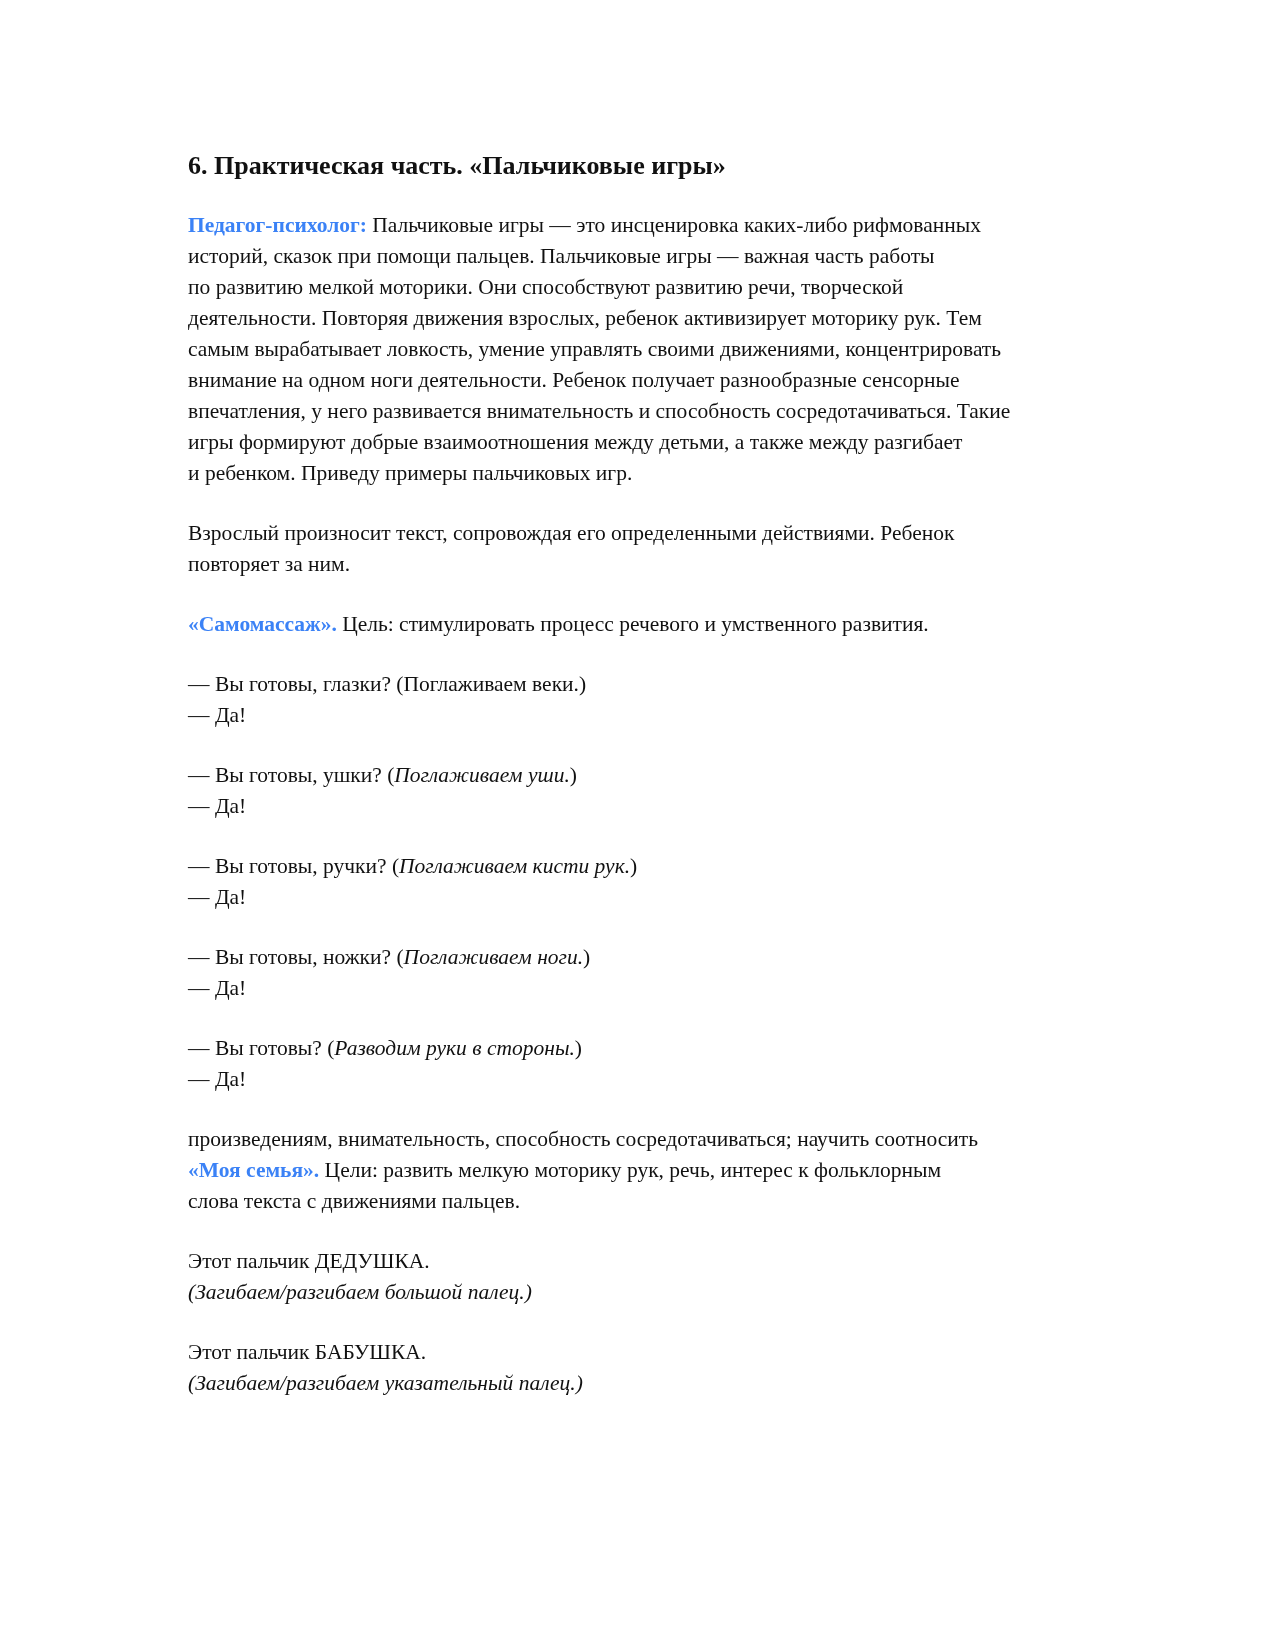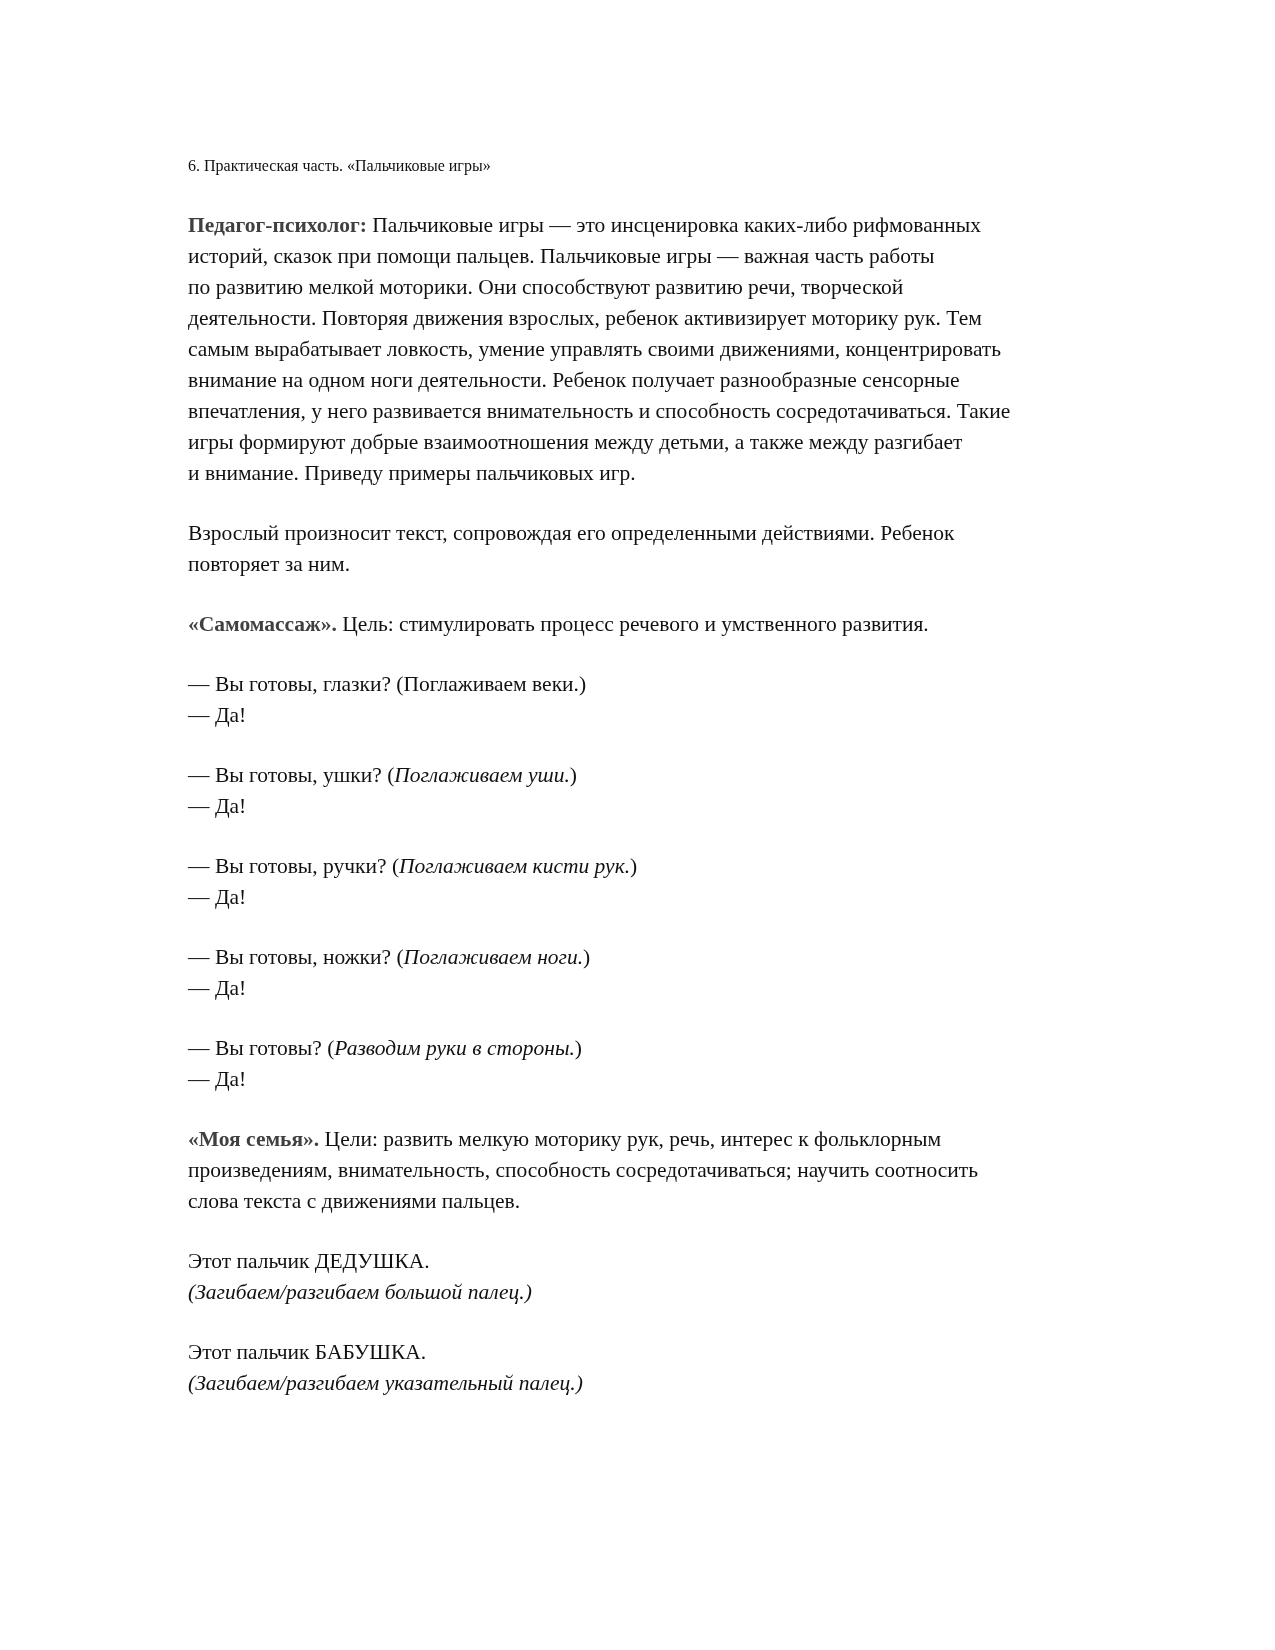--- a/index.html
+++ b/index.html
@@ -17,29 +17,29 @@
   }
   .page {
     position: absolute;
     left: 188px;
     top: 150px;
     width: 900px;
     font-size: 21.5px;
     line-height: 31px;
   }
   .heading {
-    font-weight: normal;
+    font-weight: bold;
     margin: 0 0 29px 0;
-    font-size: 16px;
+    font-size: 26px;
   }
   .para {
     margin: 0 0 29px 0;
   }
   .red {
-    color: #404040;
+    color: #3b82f6;
     font-weight: bold;
   }
   .it {
     font-style: italic;
   }
   .line {
     display: block;
     white-space: nowrap;
   }
   .block {
@@ -55,21 +55,21 @@
 
   <div class="para">
     <span class="line"><span class="red">Педагог-психолог:</span><span> Пальчиковые игры — это инсценировка каких-либо рифмованных</span></span>
     <span class="line">историй, сказок при помощи пальцев. Пальчиковые игры — важная часть работы</span>
     <span class="line">по развитию мелкой моторики. Они способствуют развитию речи, творческой</span>
     <span class="line">деятельности. Повторяя движения взрослых, ребенок активизирует моторику рук. Тем</span>
     <span class="line">самым вырабатывает ловкость, умение управлять своими движениями, концентрировать</span>
     <span class="line">внимание на одном ноги деятельности. Ребенок получает разнообразные сенсорные</span>
     <span class="line">впечатления, у него развивается внимательность и способность сосредотачиваться. Такие</span>
     <span class="line">игры формируют добрые взаимоотношения между детьми, а также между разгибает</span>
-    <span class="line">и внимание. Приведу примеры пальчиковых игр.</span>
+    <span class="line">и ребенком. Приведу примеры пальчиковых игр.</span>
   </div>
 
   <div class="para">
     <span class="line">Взрослый произносит текст, сопровождая его определенными действиями. Ребенок</span>
     <span class="line">повторяет за ним.</span>
   </div>
 
   <div class="para">
     <span class="line"><span class="red">«Самомассаж».</span><span> Цель: стимулировать процесс речевого и умственного развития.</span></span>
   </div>
@@ -93,22 +93,22 @@
     <span class="line"><span>— Вы готовы, ножки? (</span><span class="it">Поглаживаем ноги.</span><span>)</span></span>
     <span class="line">— Да!</span>
   </div>
 
   <div class="block">
     <span class="line"><span>— Вы готовы? (</span><span class="it">Разводим руки в стороны.</span><span>)</span></span>
     <span class="line">— Да!</span>
   </div>
 
   <div class="para">
+    <span class="line">произведениям, внимательность, способность сосредотачиваться; научить соотносить</span>
     <span class="line"><span class="red">«Моя семья».</span><span> Цели: развить мелкую моторику рук, речь, интерес к фольклорным</span></span>
-    <span class="line">произведениям, внимательность, способность сосредотачиваться; научить соотносить</span>
     <span class="line">слова текста с движениями пальцев.</span>
   </div>
 
 
   <div class="block">
     <span class="line">Этот пальчик ДЕДУШКА.</span>
     <span class="line it">(Загибаем/разгибаем большой палец.)</span>
   </div>
 
   <div class="block">

